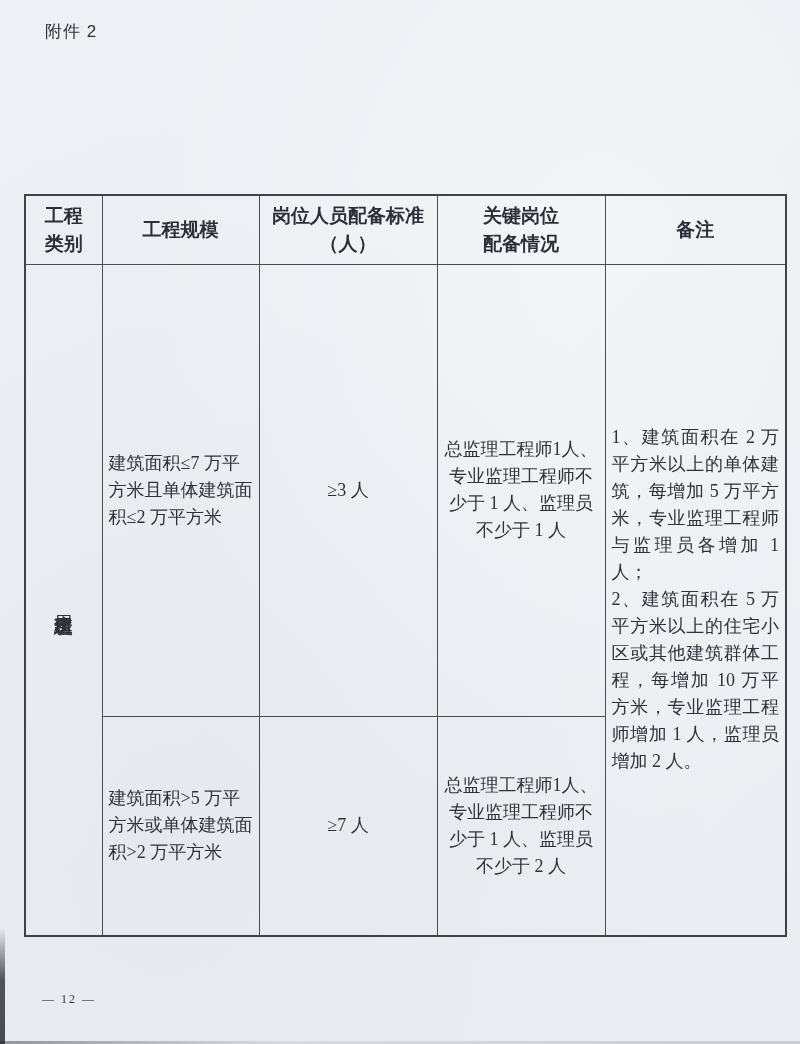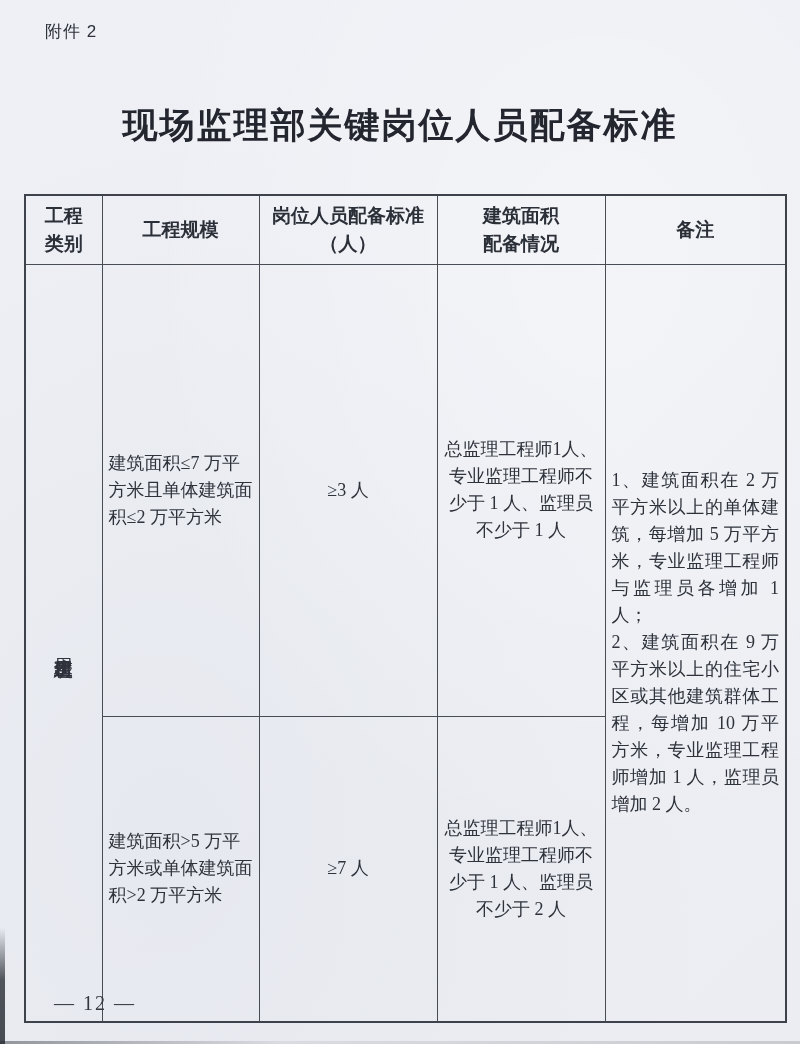--- a/index.html
+++ b/index.html
@@ -55,41 +55,41 @@
   tr.header-row th {
     height: 69px;
     text-align: center;
     font-weight: bold;
     font-size: 19px;
     line-height: 28px;
     white-space: pre-line;
     color: #2b2f38;
   }
   tr.body-row-1 { height: 452px; }
-  tr.body-row-2 { height: 306px; margin-left: 17px; }
+  tr.body-row-2 { height: 220px; margin-left: 17px; }
 
   td.category-cell { text-align: center; }
   .vertical-text {
     display: inline-block;
     writing-mode: vertical-rl;
     text-orientation: upright;
     font-size: 19px;
     letter-spacing: 1px;
     line-height: 1;
   }
   td.scale-cell { text-align: left; padding-left: 8px; padding-right: 6px; }
   td.standard-cell { text-align: center; }
   td.keypos-cell { text-align: center; }
   td.remarks-cell { text-align: left; vertical-align: middle; }
   td.remarks-cell p { text-align: justify; margin: 0; }
 
   .page-number {
     position: absolute;
-    left: 54px; top: 992px;
-    font-size: 20px;
+    left: 42px; top: 992px;
+    font-size: 12px;
     letter-spacing: 2px;
     color: #33373f;
   }
 
   .edge-left-bottom {
     position: absolute;
     left: 0; top: 928px; bottom: 0; width: 5px;
     background: linear-gradient(to bottom, rgba(42,46,54,0), rgba(42,46,54,0.8) 45%, rgba(42,46,54,0.85));
   }
   .edge-bottom {
@@ -98,51 +98,50 @@
     background: linear-gradient(to right, rgba(42,46,54,0.45), rgba(42,46,54,0.08) 35%, rgba(42,46,54,0.18));
   }
 </style>
 </head>
 <body>
 
 <div class="page">
 
   <div class="attachment-label">附件 2</div>
 
-  <div class="doc-title">现场监理部关键岗位人员配备标准</div>
 
   <table class="main-table">
     <colgroup>
       <col style="width:77px">
       <col style="width:157px">
       <col style="width:178px">
       <col style="width:168px">
       <col style="width:181px">
     </colgroup>
     <tbody>
       <tr class="header-row">
         <th>工程
 类别</th>
         <th>工程规模</th>
         <th>岗位人员配备标准
 （人）</th>
-        <th>建筑面积
+        <th>关键岗位
 配备情况</th>
         <th>备注</th>
       </tr>
       <tr class="body-row-1">
         <td class="category-cell" rowspan="2">
           <span class="vertical-text">房屋建筑工程</span>
         </td>
         <td class="scale-cell">建筑面积≤7 万平方米且单体建筑面积≤2 万平方米</td>
         <td class="standard-cell">≥3 人</td>
         <td class="keypos-cell">总监理工程师1人、专业监理工程师不少于 1 人、监理员不少于 1 人</td>
         <td class="remarks-cell" rowspan="2">
           <p>1、建筑面积在 2 万平方米以上的单体建筑，每增加 5 万平方米，专业监理工程师与监理员各增加 1 人；</p>
-          <p>2、建筑面积在 9 万平方米以上的住宅小区或其他建筑群体工程，每增加 10 万平方米，专业监理工程师增加 1 人，监理员增加 2 人。</p>
+          <p>2、建筑面积在 5 万平方米以上的住宅小区或其他建筑群体工程，每增加 10 万平方米，专业监理工程师增加 1 人，监理员增加 2 人。</p>
         </td>
       </tr>
       <tr class="body-row-2">
         <td class="scale-cell">建筑面积&gt;5 万平方米或单体建筑面积&gt;2 万平方米</td>
         <td class="standard-cell">≥7 人</td>
         <td class="keypos-cell">总监理工程师1人、专业监理工程师不少于 1 人、监理员不少于 2 人</td>
       </tr>
     </tbody>
   </table>
 

